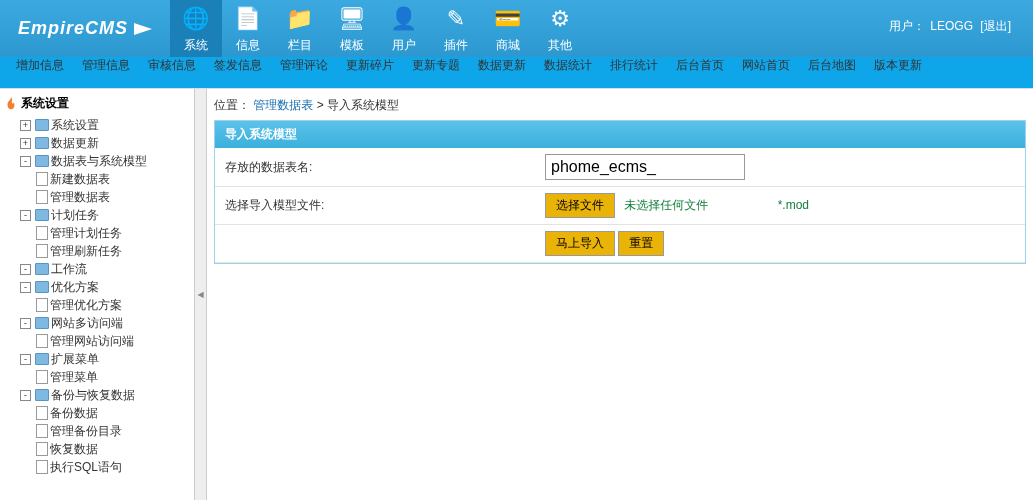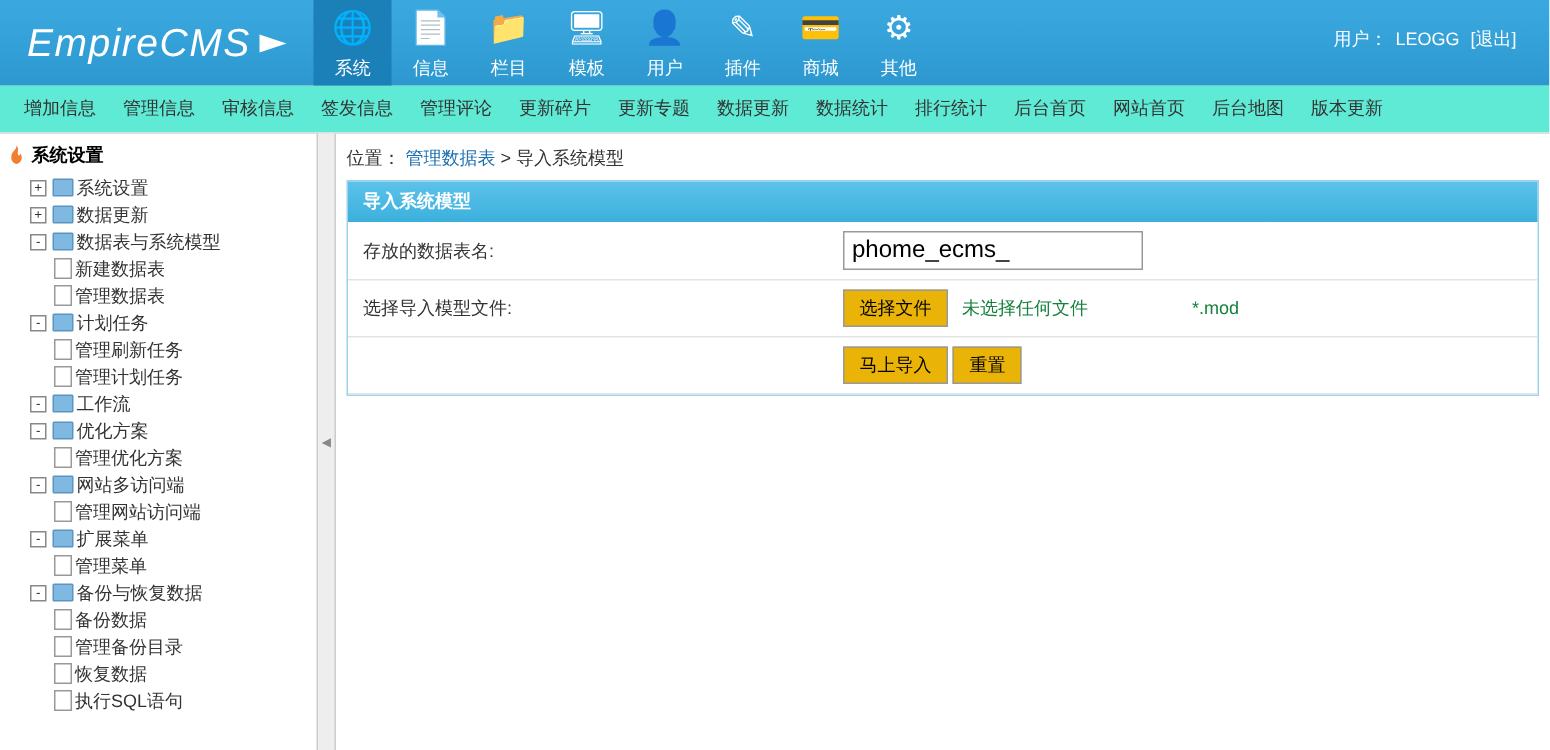--- a/index.html
+++ b/index.html
@@ -1,29 +1,29 @@
 <!DOCTYPE html>
 <html><head>
 <meta charset="utf-8">
 <style>
 *{margin:0;padding:0;box-sizing:border-box;font-family:Arial,"Microsoft YaHei",sans-serif;font-size:12px}
 body{background:#fff}
 .topbar{background:linear-gradient(#3ba9e0,#2d98d0);height:57px;display:flex;align-items:center;color:#fff;position:relative}
-.logo{font-size:26px;font-style:italic;padding:0 18px;font-weight:normal;display:flex;align-items:center;letter-spacing:1px}
+.logo{font-size:18px;font-style:italic;padding:0 18px;font-weight:bold;display:flex;align-items:center;letter-spacing:1px}
 .logo::after{content:"";margin-left:6px;border-left:18px solid #fff;border-top:6px solid transparent;border-bottom:6px solid transparent}
 .tnav{display:flex;height:100%}
 .tnav .ti{width:52px;display:flex;flex-direction:column;align-items:center;justify-content:center;gap:3px;cursor:pointer;font-size:12px}
 .tnav .ti.active{background:#1b7fb8}
 .tnav .ti .ico{width:30px;height:30px;display:flex;align-items:center;justify-content:center}
 .uinfo{position:absolute;right:20px;top:18px;font-size:12px}
 .uinfo a{color:#fff;text-decoration:none;margin:0 2px}
-.subbar{background:#5eead4;border-bottom:1px solid #ddd;height:32px;display:flex;align-items:center;padding:0 12px;gap:10px}
+.subbar{background:#0ea5e9;border-bottom:1px solid #ddd;height:32px;display:flex;padding:0 12px;gap:10px}
 .subbar span{color:#333;cursor:pointer;padding:0 4px}
 .main{display:flex;height:calc(100vh - 89px)}
-.side{width:212px;border-right:1px solid #ccc;padding:6px 4px;position:relative;overflow:auto}
+.side{width:195px;border-right:1px solid #ccc;padding:6px 4px;position:relative;overflow:auto}
 .side h3{font-size:12px;font-weight:bold;display:flex;align-items:center;gap:3px;margin-bottom:4px}
 .fire{width:14px;height:14px}
 .tree ul{list-style:none}
 .tree li{position:relative;padding-left:16px;line-height:18px;white-space:nowrap}
 .tree .node{display:flex;align-items:center;gap:2px;cursor:pointer;color:#333}
 .tree .tog{width:11px;height:11px;border:1px solid #888;display:inline-flex;align-items:center;justify-content:center;font-size:9px;line-height:1;margin-right:2px;background:#fff}
 .tree .folder{width:14px;height:12px;background:#7fb8e0;border:1px solid #5a94c0;border-radius:1px;display:inline-block}
 .tree .file{width:12px;height:14px;background:#fff;border:1px solid #999;display:inline-block;position:relative}
 .splitter{width:12px;background:#eee;border-right:1px solid #ccc;display:flex;align-items:center;justify-content:center;cursor:pointer}
 .splitter::before{content:"◀";font-size:8px;color:#888}
@@ -150,27 +150,27 @@
           <li>
             <div class="node">
               <span class="tog">-</span>
               <span class="folder"></span>
               <span>计划任务</span>
             </div>
             <ul>
               <li>
                 <div class="node">
                   <span class="file"></span>
+                  <span>管理计划任务</span>
+                </div>
+              </li>
+              <li>
+                <div class="node">
+                  <span class="file"></span>
                   <span>管理刷新任务</span>
-                </div>
-              </li>
-              <li>
-                <div class="node">
-                  <span class="file"></span>
-                  <span>管理计划任务</span>
                 </div>
               </li>
             </ul>
           </li>
           <li>
             <div class="node">
               <span class="tog">-</span>
               <span class="folder"></span>
               <span>工作流</span>
             </div>

